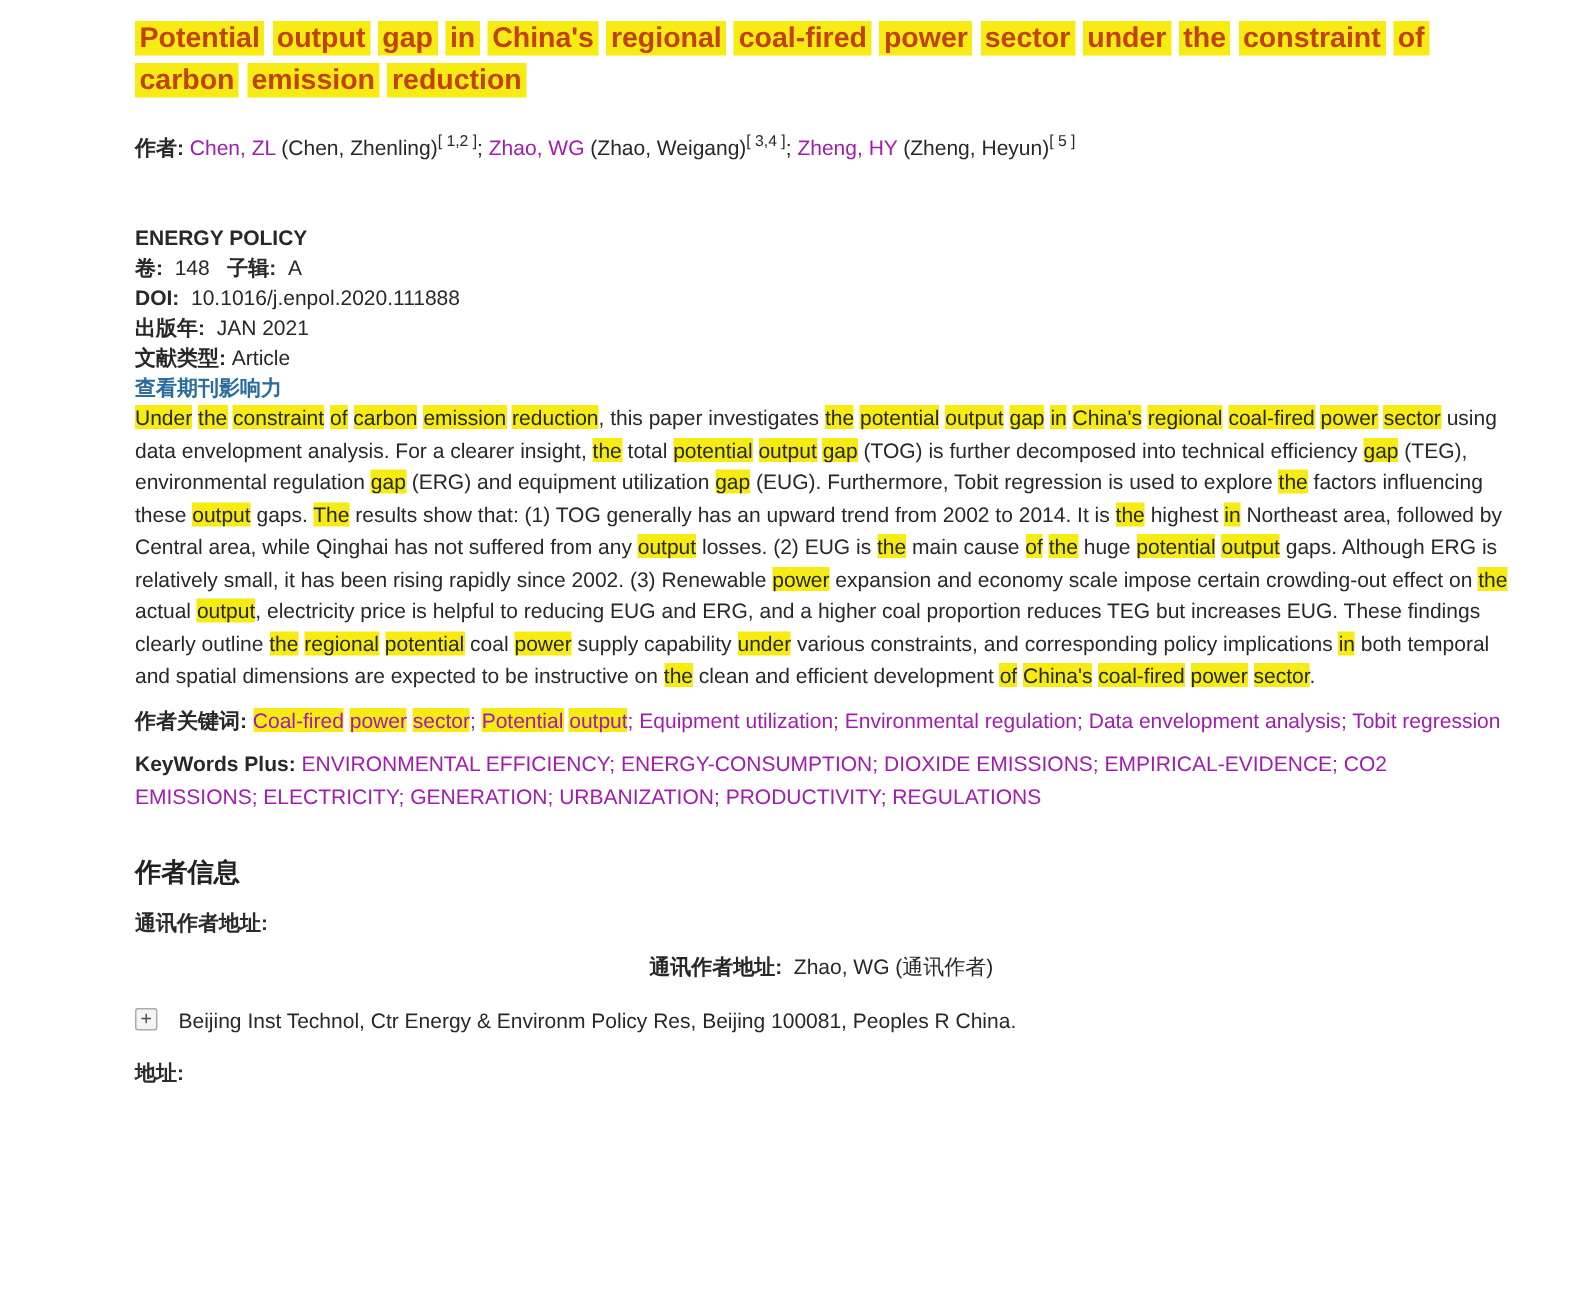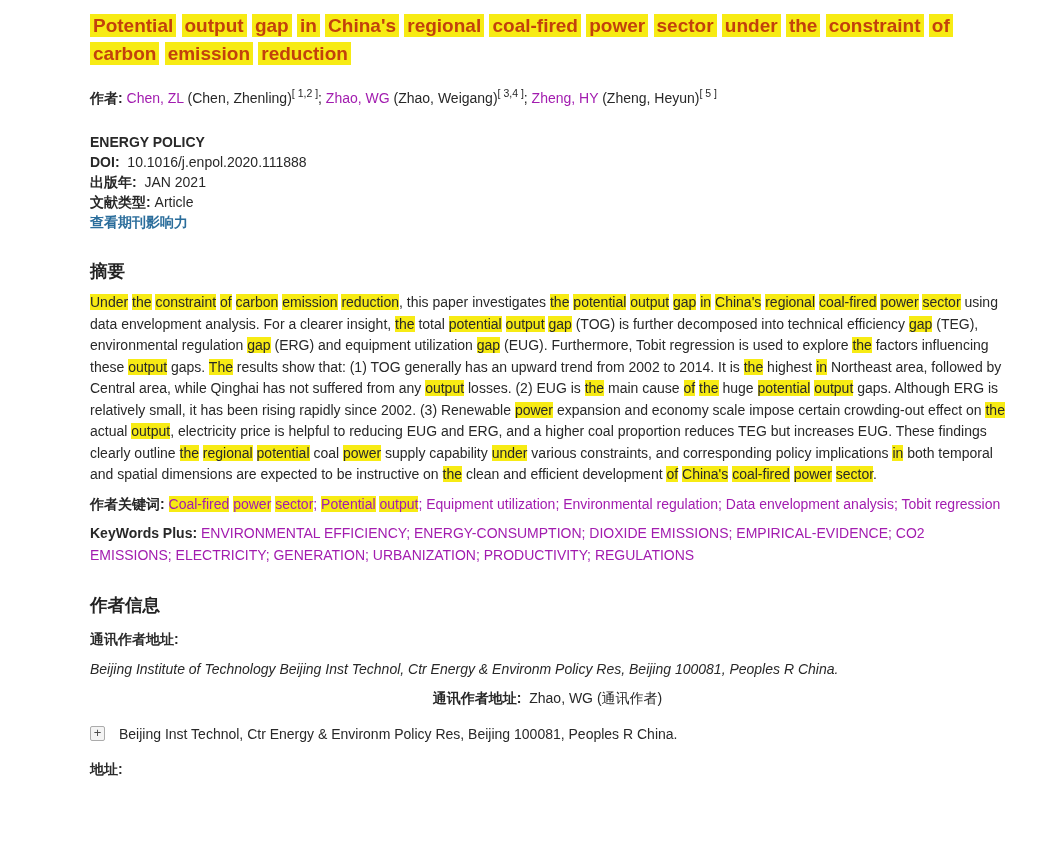--- a/index.html
+++ b/index.html
@@ -28,21 +28,21 @@
     margin: 0;
   }
   .title .hl { padding: 1px 3px; }
 
   .authors {
     margin-top: 21px;
     font-size: 14px;
     line-height: 19px;
   }
 
-  .journal { margin-top: 24px; font-size: 14px; }
+  .journal { margin-top: 40px; font-size: 14px; }
   .journal .seg-line { line-height: 20px; }
   .impact-link {
     color: #2a6d9b;
     font-weight: 700;
     font-size: 14px;
     line-height: 20px;
     cursor: pointer;
     display: inline-block;
   }
 
@@ -114,36 +114,35 @@
 <body>
 
 <div class="page">
 
   <h1 class="title seg-line"><span class="hl">Potential</span><span> </span><span class="hl">output</span><span> </span><span class="hl">gap</span><span> </span><span class="hl">in</span><span> </span><span class="hl">China's</span><span> </span><span class="hl">regional</span><span> </span><span class="hl">coal-fired</span><span> </span><span class="hl">power</span><span> </span><span class="hl">sector</span><span> </span><span class="hl">under</span><span> </span><span class="hl">the</span><span> </span><span class="hl">constraint</span><span> </span><span class="hl">of</span><span> </span><span class="hl">carbon</span><span> </span><span class="hl">emission</span><span> </span><span class="hl">reduction</span></h1>
 
   <div class="authors seg-line"><span class="b">作者:</span><span> </span><span class="lnk">Chen, ZL</span><span> (Chen, Zhenling)</span><sup>[ 1,2 ]</sup><span>; </span><span class="lnk">Zhao, WG</span><span> (Zhao, Weigang)</span><sup>[ 3,4 ]</sup><span>; </span><span class="lnk">Zheng, HY</span><span> (Zheng, Heyun)</span><sup>[ 5 ]</sup></div>
 
   <div class="journal">
     <div class="seg-line"><span class="b">ENERGY POLICY</span></div>
+    <div class="seg-line"><span class="b">卷:</span><span>  148   </span><span class="b">子辑:</span><span>  A</span></div>
     <div class="seg-line"><span class="b">DOI:</span><span>  10.1016/j.enpol.2020.111888</span></div>
     <div class="seg-line"><span class="b">出版年:</span><span>  JAN 2021</span></div>
     <div class="seg-line"><span class="b">文献类型:</span><span> Article</span></div>
     <span class="impact-link">查看期刊影响力</span>
   </div>
 
-  <h2 class="section-h">摘要</h2>
   <p class="abstract seg-line"><span class="hl">Under</span><span> </span><span class="hl">the</span><span> </span><span class="hl">constraint</span><span> </span><span class="hl">of</span><span> </span><span class="hl">carbon</span><span> </span><span class="hl">emission</span><span> </span><span class="hl">reduction</span><span>, this paper investigates </span><span class="hl">the</span><span> </span><span class="hl">potential</span><span> </span><span class="hl">output</span><span> </span><span class="hl">gap</span><span> </span><span class="hl">in</span><span> </span><span class="hl">China's</span><span> </span><span class="hl">regional</span><span> </span><span class="hl">coal-fired</span><span> </span><span class="hl">power</span><span> </span><span class="hl">sector</span><span> using data envelopment analysis. For a clearer insight, </span><span class="hl">the</span><span> total </span><span class="hl">potential</span><span> </span><span class="hl">output</span><span> </span><span class="hl">gap</span><span> (TOG) is further decomposed into technical efficiency </span><span class="hl">gap</span><span> (TEG), environmental regulation </span><span class="hl">gap</span><span> (ERG) and equipment utilization </span><span class="hl">gap</span><span> (EUG). Furthermore, Tobit regression is used to explore </span><span class="hl">the</span><span> factors influencing these </span><span class="hl">output</span><span> gaps. </span><span class="hl">The</span><span> results show that: (1) TOG generally has an upward trend from 2002 to 2014. It is </span><span class="hl">the</span><span> highest </span><span class="hl">in</span><span> Northeast area, followed by Central area, while Qinghai has not suffered from any </span><span class="hl">output</span><span> losses. (2) EUG is </span><span class="hl">the</span><span> main cause </span><span class="hl">of</span><span> </span><span class="hl">the</span><span> huge </span><span class="hl">potential</span><span> </span><span class="hl">output</span><span> gaps. Although ERG is relatively small, it has been rising rapidly since 2002. (3) Renewable </span><span class="hl">power</span><span> expansion and economy scale impose certain crowding-out effect on </span><span class="hl">the</span><span> actual </span><span class="hl">output</span><span>, electricity price is helpful to reducing EUG and ERG, and a higher coal proportion reduces TEG but increases EUG. These findings clearly outline </span><span class="hl">the</span><span> </span><span class="hl">regional</span><span> </span><span class="hl">potential</span><span> coal </span><span class="hl">power</span><span> supply capability </span><span class="hl">under</span><span> various constraints, and corresponding policy implications </span><span class="hl">in</span><span> both temporal and spatial dimensions are expected to be instructive on </span><span class="hl">the</span><span> clean and efficient development </span><span class="hl">of</span><span> </span><span class="hl">China's</span><span> </span><span class="hl">coal-fired</span><span> </span><span class="hl">power</span><span> </span><span class="hl">sector</span><span>.</span></p>
 
   <p class="kw-line seg-line"><span class="b">作者关键词:</span><span> </span><span class="hl lnk">Coal-fired</span><span> </span><span class="hl lnk">power</span><span> </span><span class="hl lnk">sector</span><span class="lnk">; </span><span class="hl lnk">Potential</span><span> </span><span class="hl lnk">output</span><span class="lnk">; </span><span class="lnk">Equipment utilization</span><span class="lnk">; </span><span class="lnk">Environmental regulation</span><span class="lnk">; </span><span class="lnk">Data envelopment analysis</span><span class="lnk">; </span><span class="lnk">Tobit regression</span></p>
   <p class="kw-line seg-line"><span class="b">KeyWords Plus:</span><span> </span><span class="lnk">ENVIRONMENTAL EFFICIENCY</span><span class="lnk">; </span><span class="lnk">ENERGY-CONSUMPTION</span><span class="lnk">; </span><span class="lnk">DIOXIDE EMISSIONS</span><span class="lnk">; </span><span class="lnk">EMPIRICAL-EVIDENCE</span><span class="lnk">; </span><span class="lnk">CO2 EMISSIONS</span><span class="lnk">; </span><span class="lnk">ELECTRICITY</span><span class="lnk">; </span><span class="lnk">GENERATION</span><span class="lnk">; </span><span class="lnk">URBANIZATION</span><span class="lnk">; </span><span class="lnk">PRODUCTIVITY</span><span class="lnk">; </span><span class="lnk">REGULATIONS</span></p>
 
   <h2 class="section-h">作者信息</h2>
 
   <div class="sub-label">通讯作者地址:</div>
-  <div class="italic-addr">Beijing Institute of Technology Beijing Inst Technol, Ctr Energy &amp; Environm Policy Res, Beijing 100081, Peoples R China.</div>
   <div class="corr-line seg-line"><span class="b">通讯作者地址:</span><span>  Zhao, WG (通讯作者)</span></div>
 
   <div class="expand-row">
     <button class="plus-btn">+</button>
     <span>Beijing Inst Technol, Ctr Energy &amp; Environm Policy Res, Beijing 100081, Peoples R China.</span>
   </div>
 
   <div class="sub-label addr-label">地址:</div>
 
 </div>

